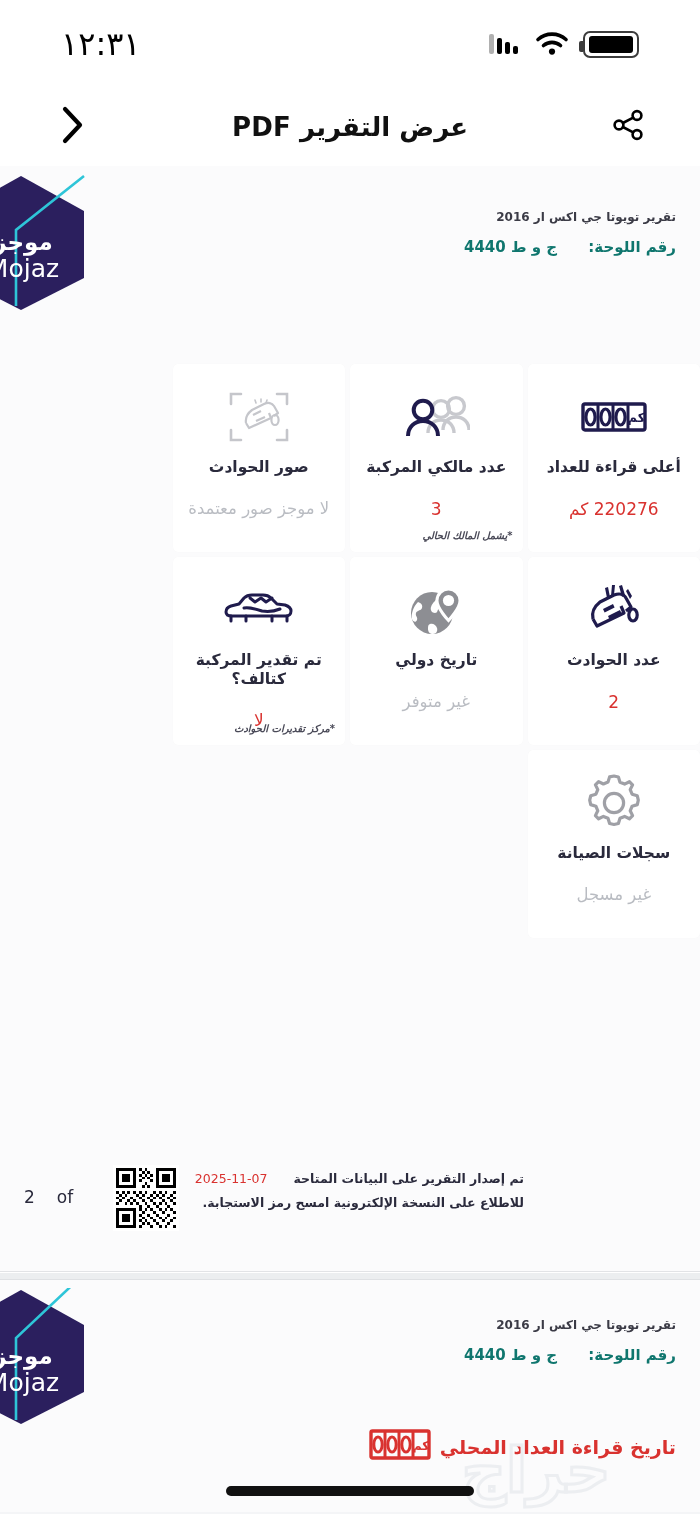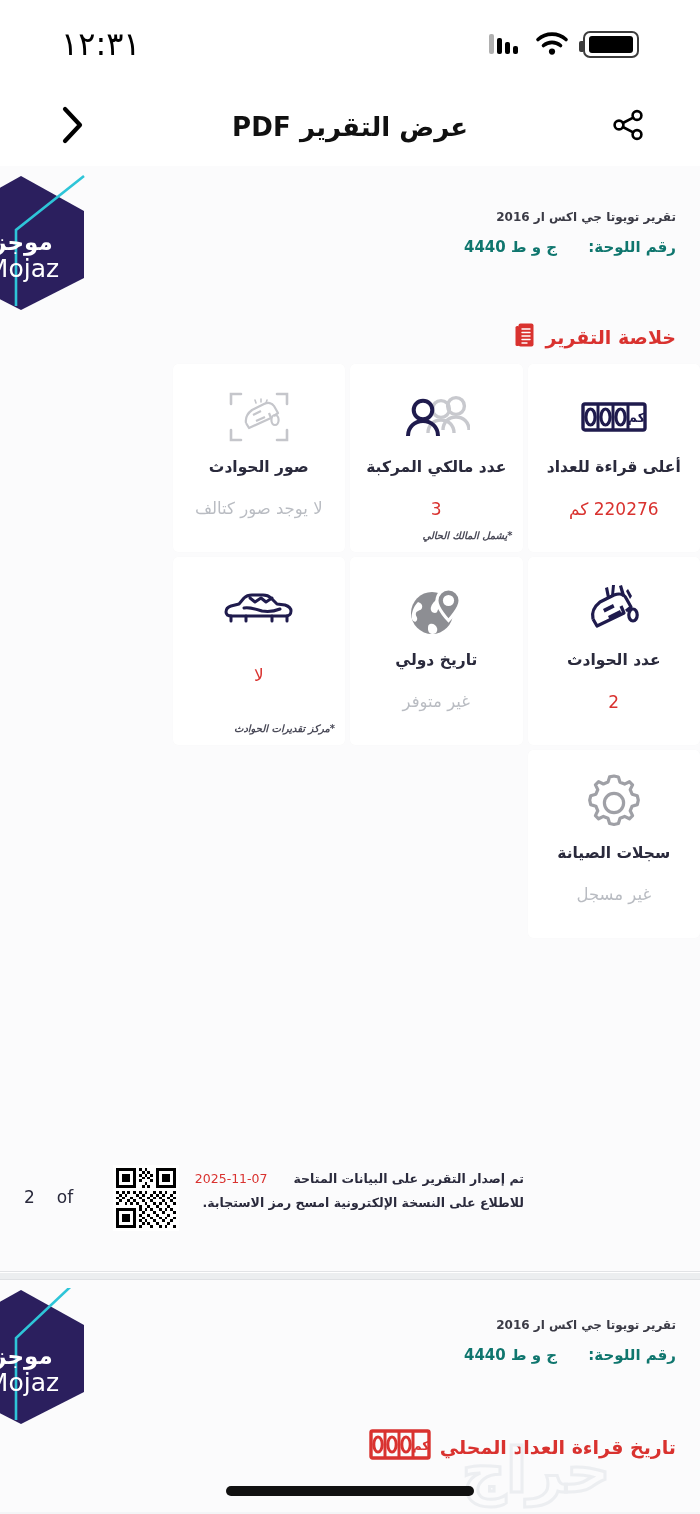--- a/index.html
+++ b/index.html
@@ -176,32 +176,20 @@
       </div>
 
       <div class="rep-head">
         <div class="l1">تقرير تويوتا جي اكس  ار 2016</div>
         <div class="l2">
           <span>رقم اللوحة:</span>
           <span class="plate">ج و ط 4440</span>
         </div>
       </div>
 
-      <div class="sec-title">
-        <span class="lbl">خلاصة التقرير</span>
-        <span>
-          <svg width="22" height="26" viewBox="0 0 22 26">
-            <rect x="4.5" y="1.5" width="15" height="23" rx="2" fill="#d9322f"></rect>
-            <rect x="1.5" y="4" width="4" height="20" rx="1.6" fill="#d9322f"></rect>
-            <g stroke="#fff" stroke-width="1.4" stroke-linecap="round">
-              <path d="M8 7h8M8 10.5h8M8 14h8M8 17.5h8M8 21h5"></path>
-            </g>
-          </svg>
-        </span>
-      </div>
 
       <div class="grid">
 
         <div class="card">
           <div class="ico">
             <svg width="66" height="40" viewBox="0 0 66 40">
               <rect x="2" y="7" width="62" height="26" rx="2" fill="none" stroke="#1f1b4d" stroke-width="3.4"></rect>
               <path d="M17 7v26M32 7v26M47 7v26" stroke="#1f1b4d" stroke-width="3"></path>
               <ellipse cx="9.5" cy="20" rx="4.6" ry="8" fill="none" stroke="#1f1b4d" stroke-width="3.2"></ellipse>
               <ellipse cx="24.5" cy="20" rx="4.6" ry="8" fill="none" stroke="#1f1b4d" stroke-width="3.2"></ellipse>
@@ -241,21 +229,21 @@
                 <path d="M18 34l3 5 22-10-2-5"></path>
                 <path d="M25 26l8-4M28 32l9-4"></path>
               </g>
               <ellipse cx="47" cy="31" rx="3.6" ry="5" fill="none" stroke="#c5c6cb" stroke-width="2.2"></ellipse>
               <g stroke="#c5c6cb" stroke-width="1.6" stroke-linecap="round">
                 <path d="M28 14l-1-3M33 13v-3M38 14l1-3"></path>
               </g>
             </svg>
           </div>
           <div class="ttl">صور الحوادث</div>
-          <div class="val gray">لا يوجد صور كتالف</div>
+          <div class="val gray">لا موجز صور معتمدة</div>
           <div class="note"></div>
         </div>
 
         <div class="card">
           <div class="ico">
             <svg width="66" height="58" viewBox="0 0 66 58">
               <g fill="#1f1b4d">
                 <path d="M31 4l-1 11 3-1 1-10zM38 5l3 11 3-2-3-10zM24 7l2 10 3-1-2-10zM45 10l4 8 2-3-4-7z"></path>
               </g>
               <g stroke="#1f1b4d" stroke-width="3.2" fill="none" stroke-linejoin="round">
@@ -297,20 +285,21 @@
           <div class="ico">
             <svg width="74" height="48" viewBox="0 0 74 48">
               <g stroke="#1f1b4d" stroke-width="3" fill="none" stroke-linejoin="round" stroke-linecap="round">
                 <path d="M10 30h54c3 0 5-2 5-5s-3-5-6-6l-8-1-6-6c-2-2-5-3-8-3H30c-3 0-6 1-8 3l-5 6-8 2c-3 1-5 3-5 6s2 4 6 4z"></path>
                 <path d="M22 22c5-1 12 1 18 3 6 1 13 0 18-2"></path>
                 <path d="M9 30v5M24 30v5M50 30v5M65 30v5"></path>
                 <path d="M28 12l5 4 6-4 5 4 6-4"></path>
               </g>
             </svg>
           </div>
+          <div class="ttl">تم تقدير المركبة كتالف؟</div>
           <div class="val red">لا</div>
           <div class="note">*مركز تقديرات الحوادث</div>
         </div>
 
         <div class="card">
           <div class="ico">
             <svg width="60" height="60" viewBox="0 0 60 60">
               <path d="M30 3l4.4 1 1.6 5.2 4.6 1.9 4.8-2.4 3.1 3.1 .1 0 -2.4 4.8 1.9 4.6 5.2 1.6 1 4.4-1 4.4-5.2 1.6-1.9 4.6 2.4 4.8-3.2 3.2-4.8-2.4-4.6 1.9-1.6 5.2-4.4 1-4.4-1-1.6-5.2-4.6-1.9-4.8 2.4-3.2-3.2 2.4-4.8-1.9-4.6-5.2-1.6-1-4.4 1-4.4 5.2-1.6 1.9-4.6-2.4-4.8 3.2-3.2 4.8 2.4 4.6-1.9 1.6-5.2z" fill="none" stroke="#9fa0a6" stroke-width="3.2" stroke-linejoin="round"></path>
               <circle cx="30" cy="30" r="9.6" fill="none" stroke="#9fa0a6" stroke-width="3.2"></circle>
             </svg>

